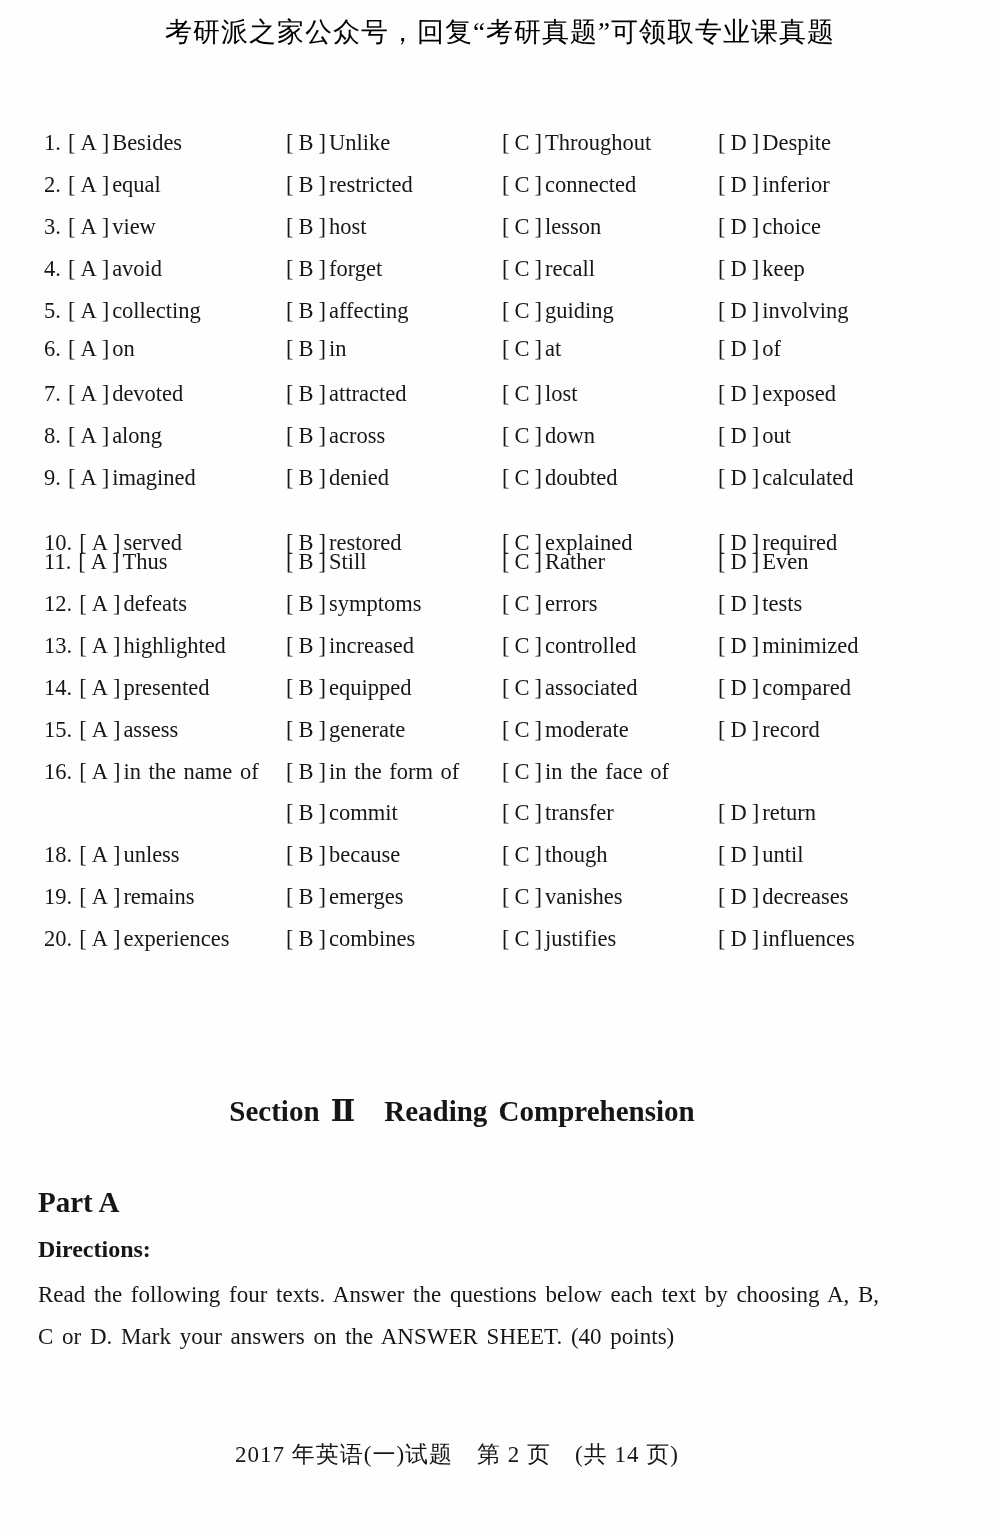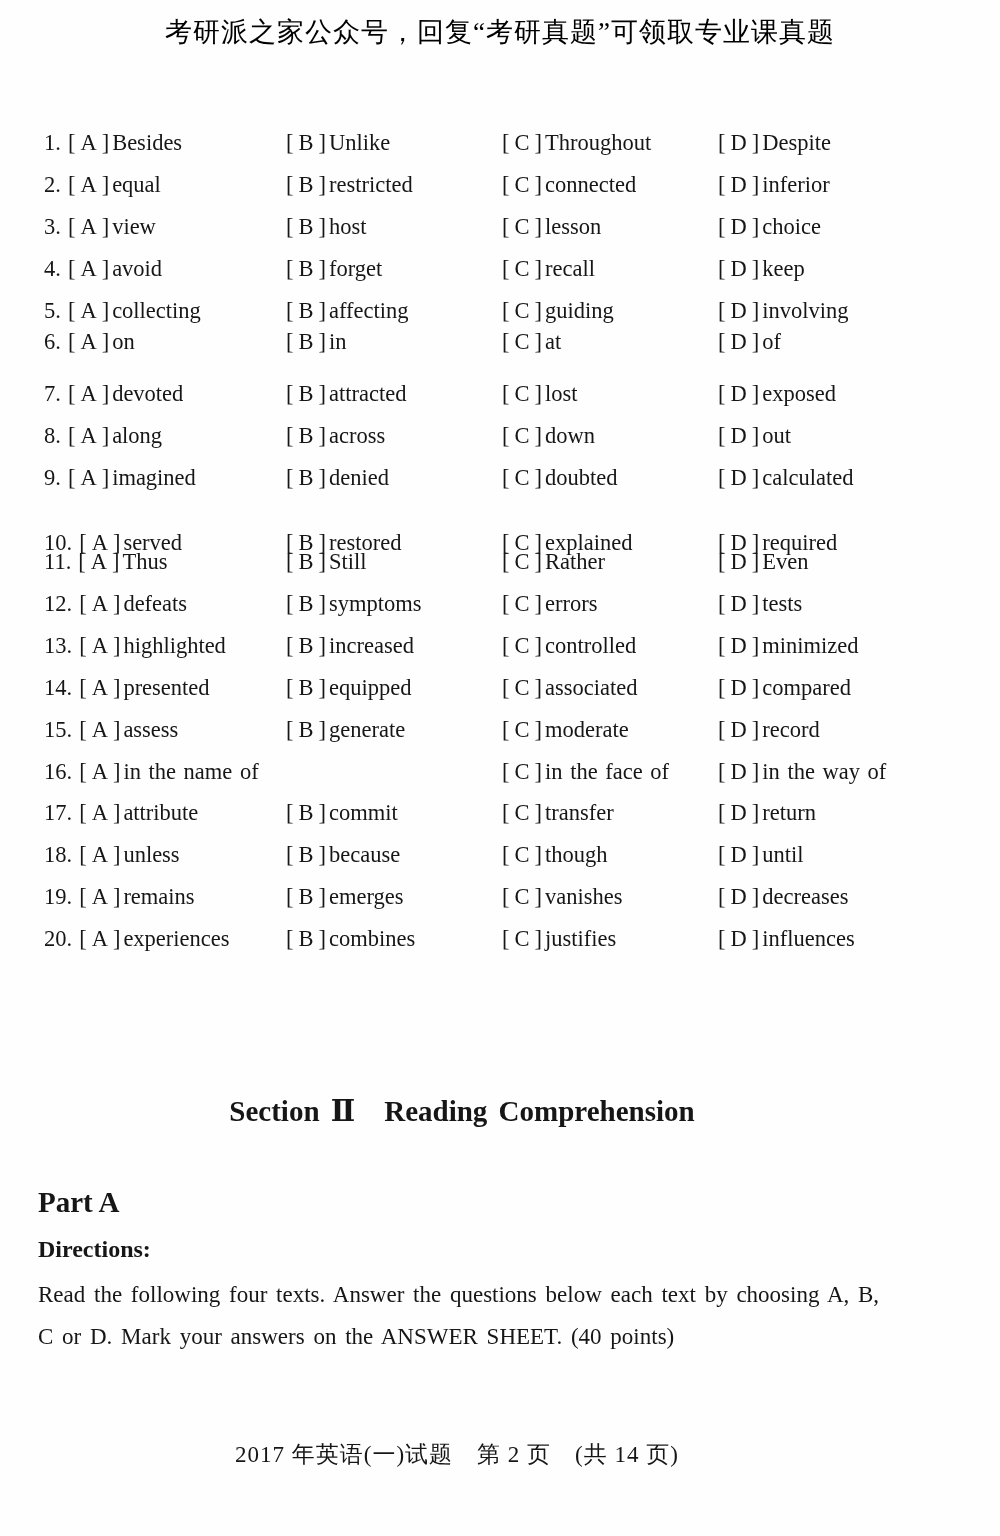--- a/index.html
+++ b/index.html
@@ -128,21 +128,21 @@
         <span class="q-col col-b"><span class="br">[</span><span class="opt-letter">B</span><span class="br">]</span><span class="opt-word">forget</span></span>
         <span class="q-col col-c"><span class="br">[</span><span class="opt-letter">C</span><span class="br">]</span><span class="opt-word">recall</span></span>
         <span class="q-col col-d"><span class="br">[</span><span class="opt-letter">D</span><span class="br">]</span><span class="opt-word">keep</span></span>
       </div>
       <div class="q-row" style="top: 289.6px;">
         <span class="q-col col-a"><span class="q-num">5.</span><span class="br">[</span><span class="opt-letter">A</span><span class="br">]</span><span class="opt-word">collecting</span></span>
         <span class="q-col col-b"><span class="br">[</span><span class="opt-letter">B</span><span class="br">]</span><span class="opt-word">affecting</span></span>
         <span class="q-col col-c"><span class="br">[</span><span class="opt-letter">C</span><span class="br">]</span><span class="opt-word">guiding</span></span>
         <span class="q-col col-d"><span class="br">[</span><span class="opt-letter">D</span><span class="br">]</span><span class="opt-word">involving</span></span>
       </div>
-      <div class="q-row" style="top: 321px;">
+      <div class="q-row" style="top: 328px;">
         <span class="q-col col-a"><span class="q-num">6.</span><span class="br">[</span><span class="opt-letter">A</span><span class="br">]</span><span class="opt-word">on</span></span>
         <span class="q-col col-b"><span class="br">[</span><span class="opt-letter">B</span><span class="br">]</span><span class="opt-word">in</span></span>
         <span class="q-col col-c"><span class="br">[</span><span class="opt-letter">C</span><span class="br">]</span><span class="opt-word">at</span></span>
         <span class="q-col col-d"><span class="br">[</span><span class="opt-letter">D</span><span class="br">]</span><span class="opt-word">of</span></span>
       </div>
       <div class="q-row" style="top: 373.4px;">
         <span class="q-col col-a"><span class="q-num">7.</span><span class="br">[</span><span class="opt-letter">A</span><span class="br">]</span><span class="opt-word">devoted</span></span>
         <span class="q-col col-b"><span class="br">[</span><span class="opt-letter">B</span><span class="br">]</span><span class="opt-word">attracted</span></span>
         <span class="q-col col-c"><span class="br">[</span><span class="opt-letter">C</span><span class="br">]</span><span class="opt-word">lost</span></span>
         <span class="q-col col-d"><span class="br">[</span><span class="opt-letter">D</span><span class="br">]</span><span class="opt-word">exposed</span></span>
@@ -190,25 +190,24 @@
         <span class="q-col col-d"><span class="br">[</span><span class="opt-letter">D</span><span class="br">]</span><span class="opt-word">compared</span></span>
       </div>
       <div class="q-row" style="top: 708.6px;">
         <span class="q-col col-a"><span class="q-num">15.</span><span class="br">[</span><span class="opt-letter">A</span><span class="br">]</span><span class="opt-word">assess</span></span>
         <span class="q-col col-b"><span class="br">[</span><span class="opt-letter">B</span><span class="br">]</span><span class="opt-word">generate</span></span>
         <span class="q-col col-c"><span class="br">[</span><span class="opt-letter">C</span><span class="br">]</span><span class="opt-word">moderate</span></span>
         <span class="q-col col-d"><span class="br">[</span><span class="opt-letter">D</span><span class="br">]</span><span class="opt-word">record</span></span>
       </div>
       <div class="q-row" style="top: 750.5px;">
         <span class="q-col col-a"><span class="q-num">16.</span><span class="br">[</span><span class="opt-letter">A</span><span class="br">]</span><span class="opt-word">in the name of</span></span>
+        <span class="q-col col-b"><span class="br">[</span><span class="opt-letter">B</span><span class="br">]</span><span class="opt-word">in the form of</span></span>
         <span class="q-col col-c"><span class="br">[</span><span class="opt-letter">C</span><span class="br">]</span><span class="opt-word">in the face of</span></span>
-        <span class="q-col col-d"><span class="br">[</span><span class="opt-letter">D</span><span class="br">]</span><span class="opt-word">in the way of</span></span>
       </div>
       <div class="q-row" style="top: 792.4px;">
-        <span class="q-col col-a"><span class="q-num">17.</span><span class="br">[</span><span class="opt-letter">A</span><span class="br">]</span><span class="opt-word">attribute</span></span>
         <span class="q-col col-b"><span class="br">[</span><span class="opt-letter">B</span><span class="br">]</span><span class="opt-word">commit</span></span>
         <span class="q-col col-c"><span class="br">[</span><span class="opt-letter">C</span><span class="br">]</span><span class="opt-word">transfer</span></span>
         <span class="q-col col-d"><span class="br">[</span><span class="opt-letter">D</span><span class="br">]</span><span class="opt-word">return</span></span>
       </div>
       <div class="q-row" style="top: 834.3px;">
         <span class="q-col col-a"><span class="q-num">18.</span><span class="br">[</span><span class="opt-letter">A</span><span class="br">]</span><span class="opt-word">unless</span></span>
         <span class="q-col col-b"><span class="br">[</span><span class="opt-letter">B</span><span class="br">]</span><span class="opt-word">because</span></span>
         <span class="q-col col-c"><span class="br">[</span><span class="opt-letter">C</span><span class="br">]</span><span class="opt-word">though</span></span>
         <span class="q-col col-d"><span class="br">[</span><span class="opt-letter">D</span><span class="br">]</span><span class="opt-word">until</span></span>
       </div>

